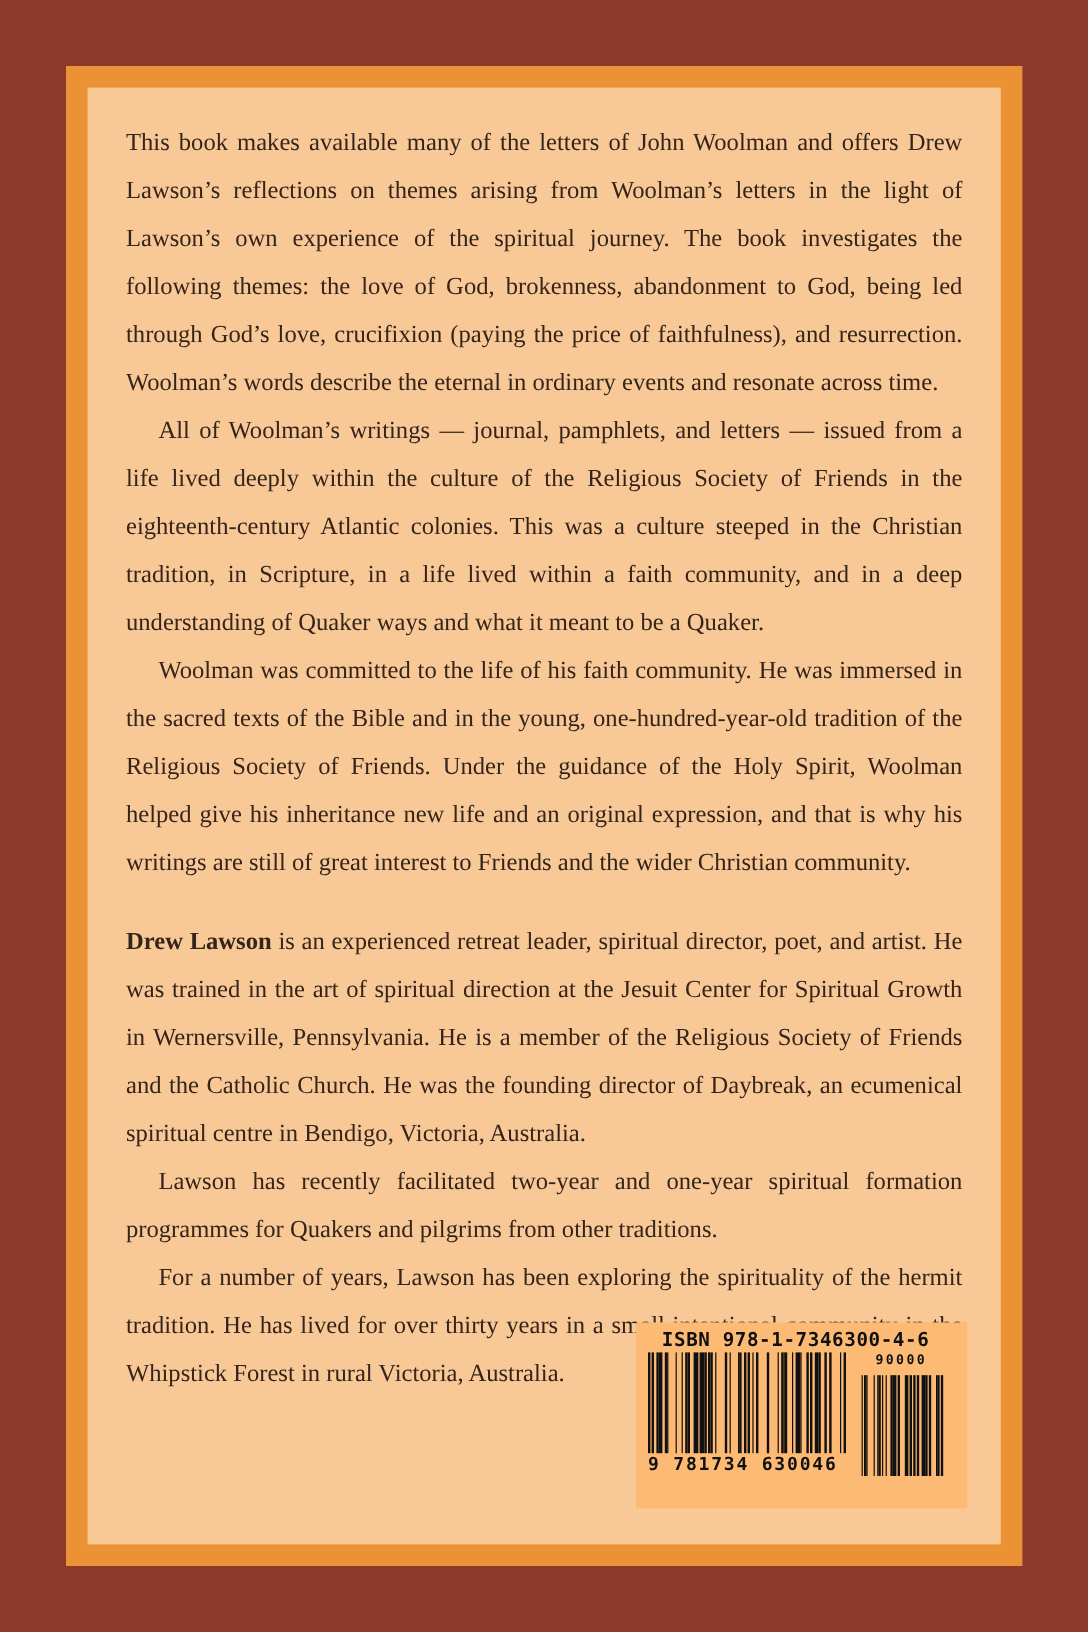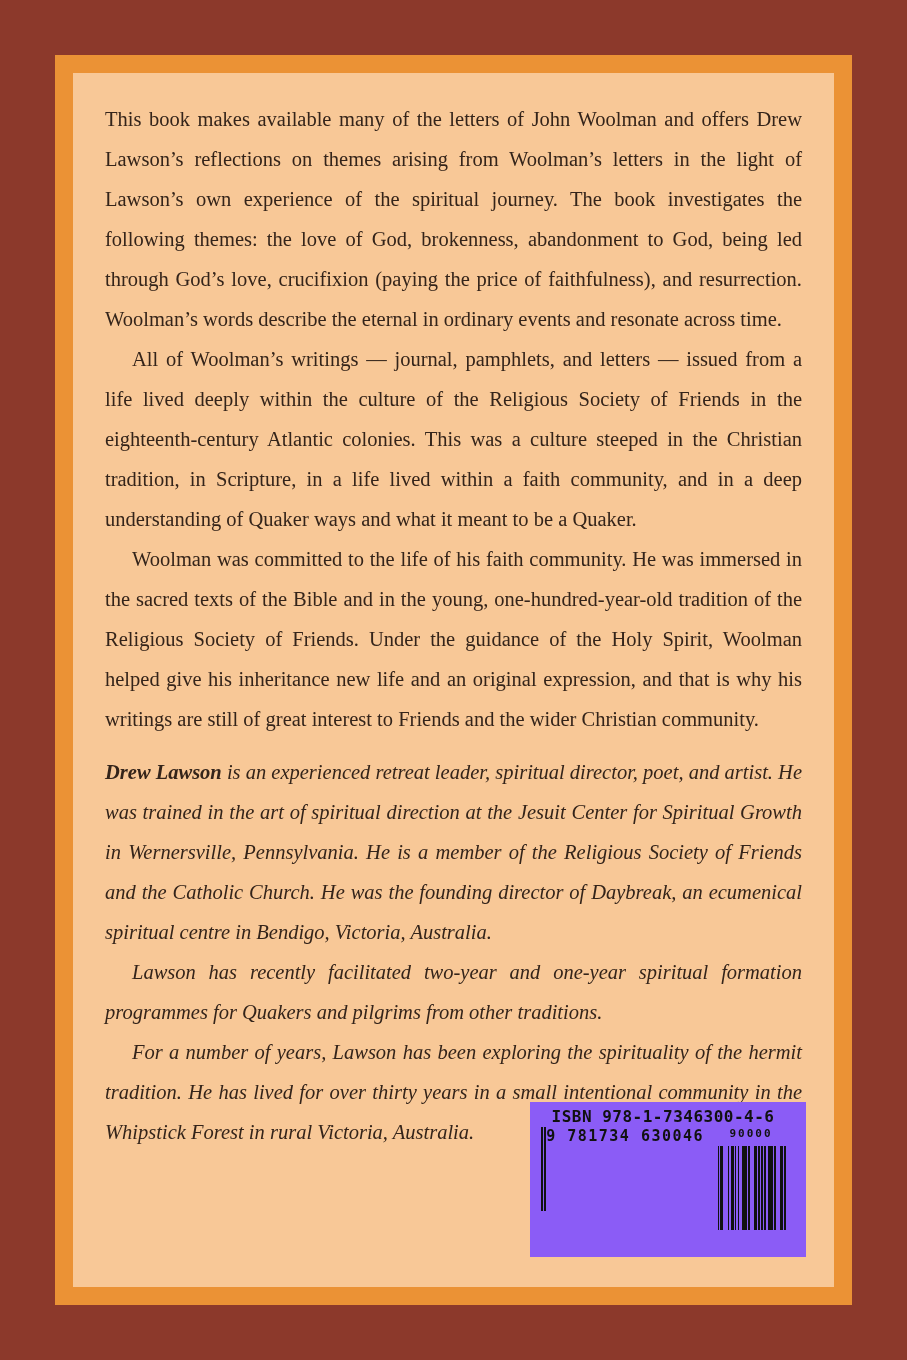--- a/index.html
+++ b/index.html
@@ -22,57 +22,57 @@
   }
   .text-area {
     position: absolute; left: 32px; right: 32px; top: 26px;
     color: #34241a;
     font-size: 20.5px;
     line-height: 40px;
     text-align: justify;
   }
   .text-area p { margin: 0; }
   .text-area p.indent { text-indent: 27px; }
-  .bio { margin-top: 13px; font-style: italic; }
+  .bio { margin-top: 26px; }
   .bio b { font-weight: bold; }
 
   .publisher {
     position: absolute; left: 32px; bottom: 32px;
     color: #8e3d2a;
   }
   .pub-name {
     font-size: 32px;
     letter-spacing: 0.5px;
     margin-bottom: 6px;
   }
   .pub-site {
     font-style: italic;
     font-size: 28px;
   }
 
   .barcode-box {
     position: absolute; right: 28px; bottom: 30px;
     width: 276px; height: 155px;
-    background: #8b5cf6;
+    background: #fdba74;
     box-sizing: border-box;
     padding: 5px 20px 7px 10px;
     font-family: "DejaVu Sans Mono", monospace;
     color: #111111;
     margin-left: 12px;
   }
   .isbn-line {
     font-size: 16px;
     font-weight: bold;
     text-align: center;
     letter-spacing: 0.5px;
     height: 20px;
     white-space: nowrap;
   }
   .bc-row { display: flex; gap: 12px; height: 103px; }
-  .bc-main { width: 169px; display: flex; flex-direction: row; }
+  .bc-main { width: 169px; display: flex; flex-direction: column; }
   .bc-supp { width: 72px; display: flex; flex-direction: column; }
   .bars { display: flex; width: 100%; }
   .bars .m { flex: 1; }
   .bars .m.on { background: #111111; }
   #bars-main { height: 84px; }
   #bars-supp { height: 84px; }
   .bc-digits {
     height: 19px;
     font-size: 15px;
     font-weight: bold;

